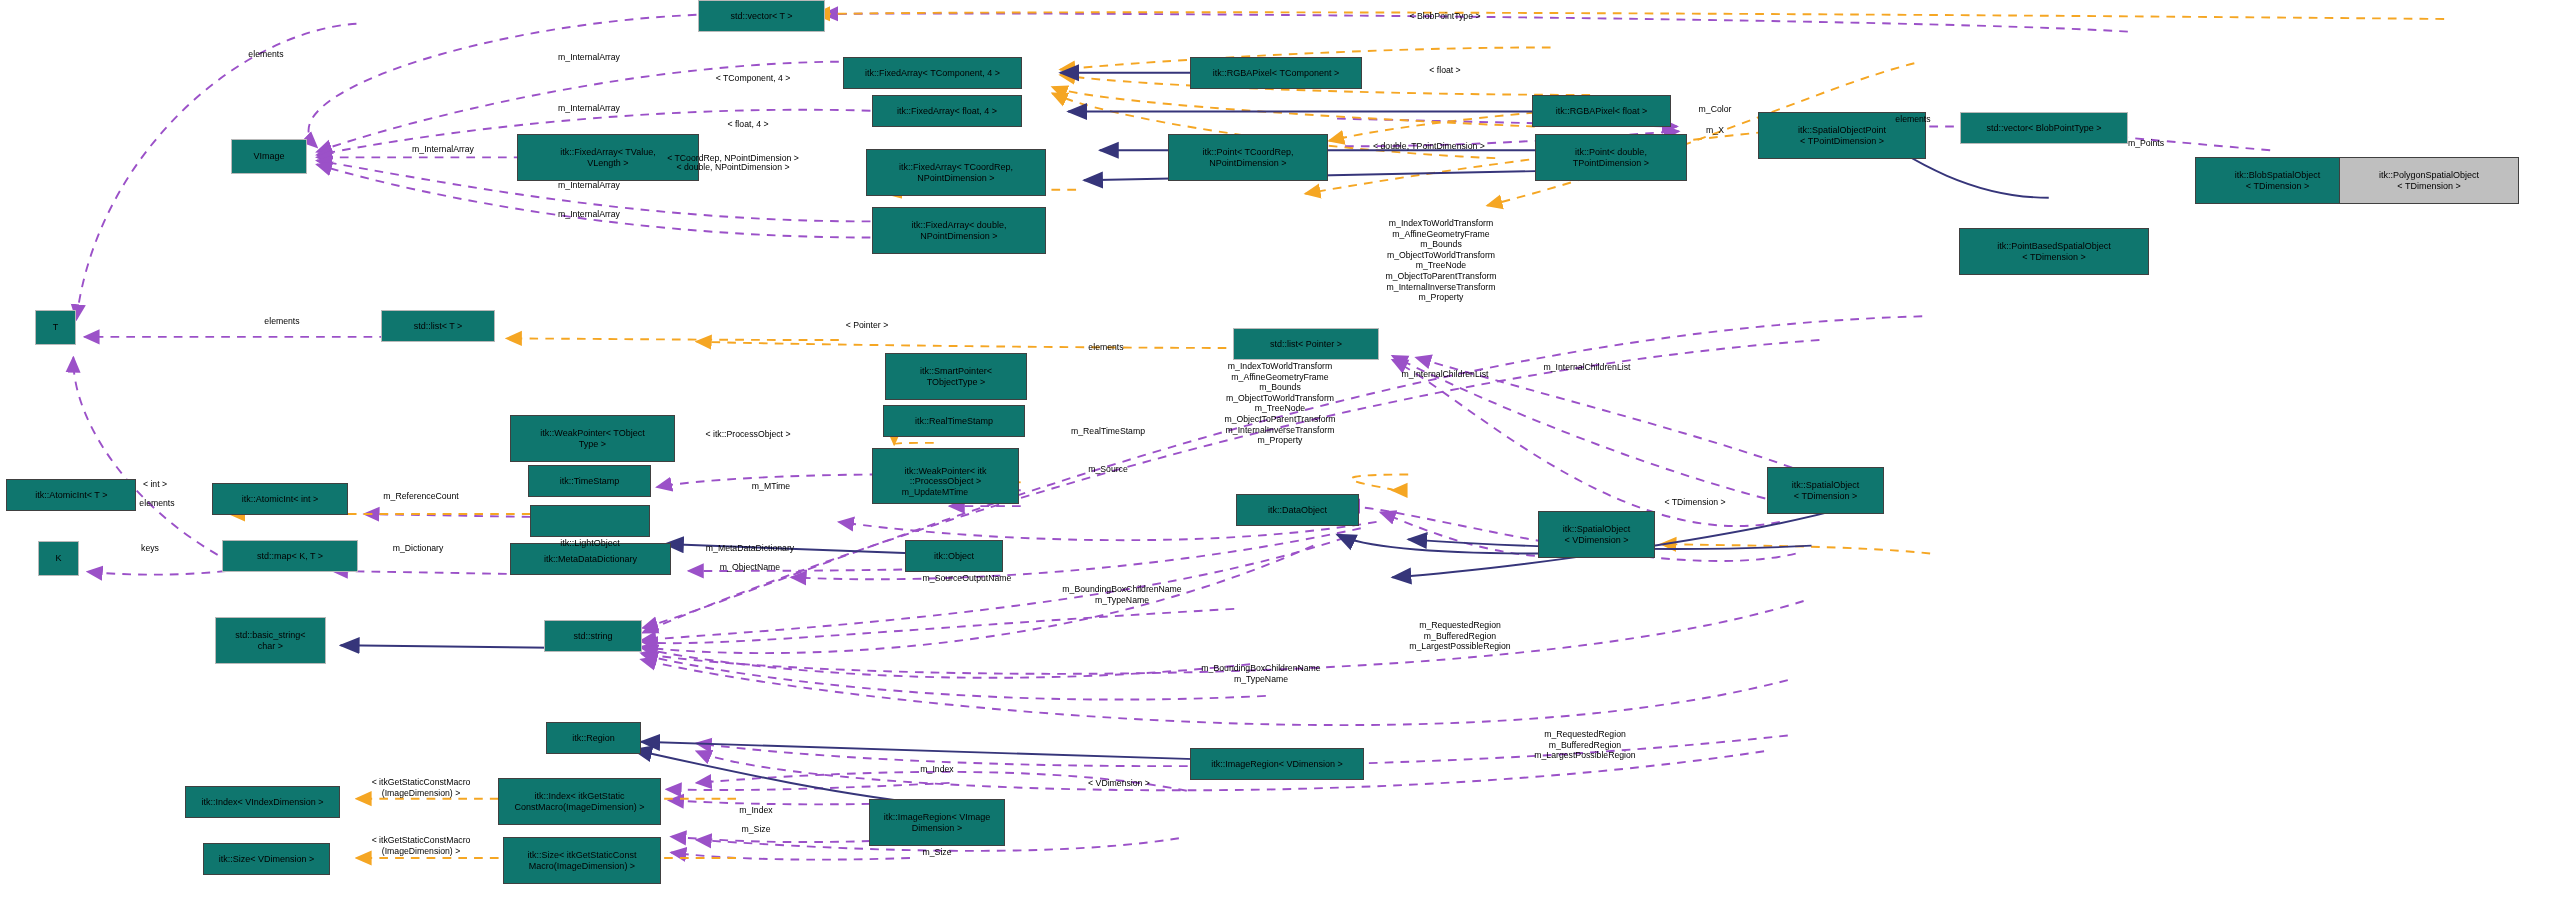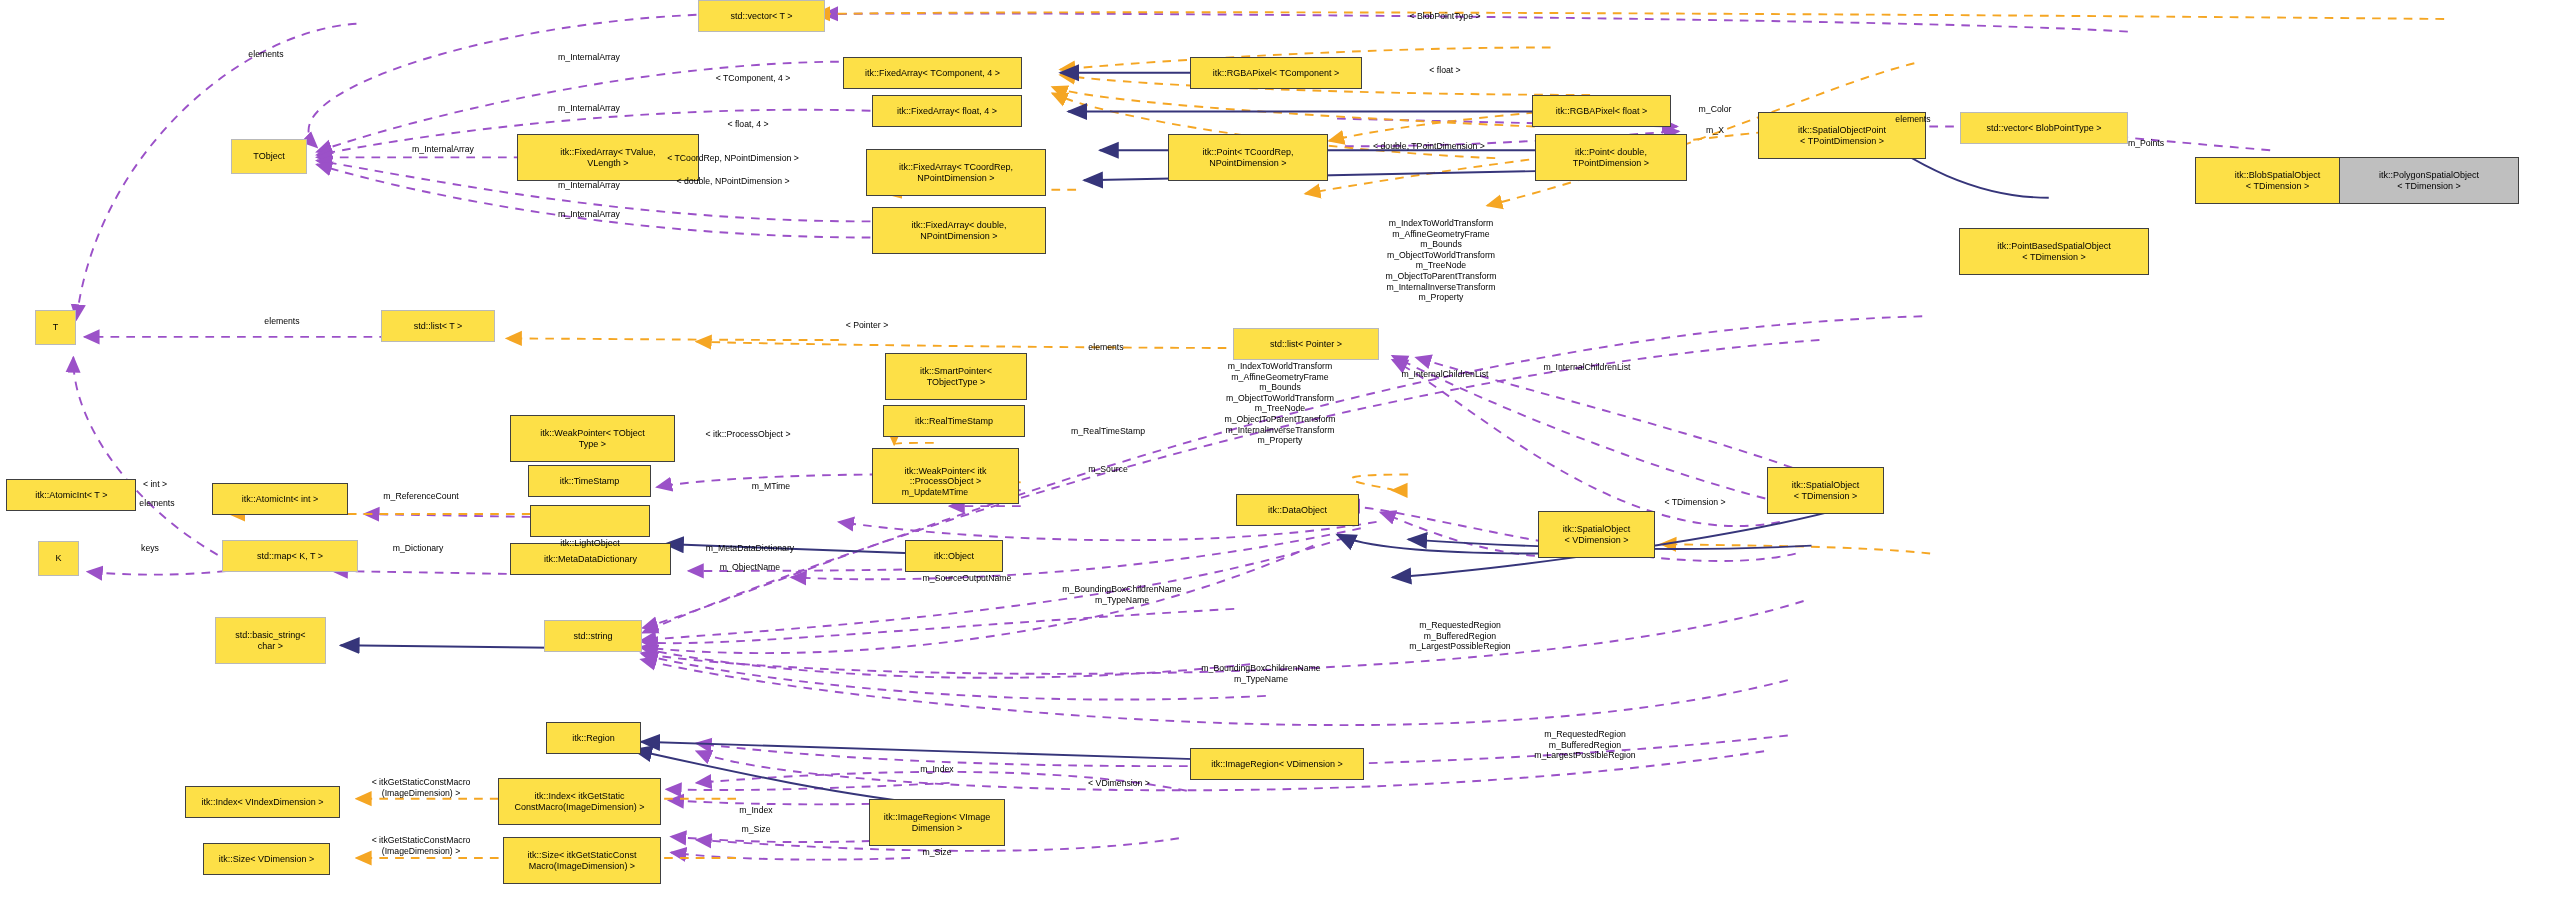--- a/index.html
+++ b/index.html
@@ -1,21 +1,21 @@
 <!DOCTYPE html>
 <html style="font-size:12.7px"><head>
 <meta charset="utf-8">
 <style>
   html,body{margin:0;padding:0;background:#ffffff;}
   #canvas{position:relative;width:2576px;height:911px;background:#ffffff;
           font-family:"Liberation Sans","DejaVu Sans",sans-serif;overflow:hidden;}
   svg#edges{position:absolute;left:0;top:0;width:2576px;height:911px;}
   .node{position:absolute;box-sizing:border-box;display:flex;align-items:center;
         justify-content:center;text-align:center;line-height:1.12;
-        font-size:9px;color:#000;background:#fde047;padding:0.8px 3.2px;white-space:nowrap;}
+        font-size:9px;color:#000;background:#0f766e;padding:0.8px 3.2px;white-space:nowrap;}
   .node.solid{border:1.3px solid #404040;}
   .node.light{border:0.9px solid #b9b9b9;}
   .node.hl{background:#bfbfbf;border:1.3px solid #404040;}
   .elabel{position:absolute;font-size:8.7px;color:#000;white-space:pre;line-height:1.22;
           text-align:center;transform:translateX(-50%);}
   .elabel.multi{white-space:pre-line;}
 </style>
 </head>
 <body>
 
@@ -122,21 +122,21 @@
       <path d="M2340,640 C2200,680 1900,720 1760,730"></path>
       <path d="M2290,690 C2100,700 1900,690 1780,682"></path>
       <path d="M1950,700 C1800,700 1720,690 1690,676"></path>
       <path d="M1160,700 L840,688"></path>
       <path d="M1510,960 L810,938"></path>
       <path d="M1200,1020 C1050,1005 900,970 800,948"></path>
       <path d="M780,820 L430,816"></path>
     </g>
   </svg>
 <div class="node light" style="left: 231px; top: 139px; width: 76px; height: 35px;">
-      <span style="white-space: pre-line;">TObject</span>
+      <span style="white-space: pre-line;">VImage</span>
     </div>
     <div class="node light" style="left: 35px; top: 310px; width: 41px; height: 35px;">
       <span style="white-space: pre-line;">T</span>
     </div>
     <div class="node light" style="left: 38px; top: 541px; width: 41px; height: 35px;">
       <span style="white-space: pre-line;">K</span>
     </div>
     <div class="node light" style="left: 698px; top: 0px; width: 127px; height: 32px;">
       <span style="white-space: pre-line;">std::vector&lt; T &gt;</span>
     </div>
@@ -277,21 +277,21 @@
     </div>
     <div class="elabel" style="left: 266px; top: 49px;">elements</div>
     <div class="elabel" style="left: 589px; top: 52px;">m_InternalArray</div>
     <div class="elabel" style="left: 589px; top: 103px;">m_InternalArray</div>
     <div class="elabel" style="left: 443px; top: 144px;">m_InternalArray</div>
     <div class="elabel" style="left: 589px; top: 180px;">m_InternalArray</div>
     <div class="elabel" style="left: 589px; top: 209px;">m_InternalArray</div>
     <div class="elabel" style="left: 753px; top: 73px;">&lt; TComponent, 4 &gt;</div>
     <div class="elabel" style="left: 748px; top: 119px;">&lt; float, 4 &gt;</div>
     <div class="elabel" style="left: 733px; top: 153px;">&lt; TCoordRep, NPointDimension &gt;</div>
-    <div class="elabel" style="left: 733px; top: 176px;">&lt; double, NPointDimension &gt;</div>
+    <div class="elabel" style="left: 733px; top: 162px;">&lt; double, NPointDimension &gt;</div>
     <div class="elabel" style="left: 1445px; top: 65px;">&lt; float &gt;</div>
     <div class="elabel" style="left: 1445px; top: 11px;">&lt; BlobPointType &gt;</div>
     <div class="elabel" style="left: 1429px; top: 141px;">&lt; double, TPointDimension &gt;</div>
     <div class="elabel" style="left: 1715px; top: 104px;">m_Color</div>
     <div class="elabel" style="left: 1715px; top: 125px;">m_X</div>
     <div class="elabel" style="left: 1913px; top: 114px;">elements</div>
     <div class="elabel" style="left: 2146px; top: 138px;">m_Points</div>
     <div class="elabel" style="left: 282px; top: 316px;">elements</div>
     <div class="elabel" style="left: 867px; top: 320px;">&lt; Pointer &gt;</div>
     <div class="elabel" style="left: 1106px; top: 342px;">elements</div>

